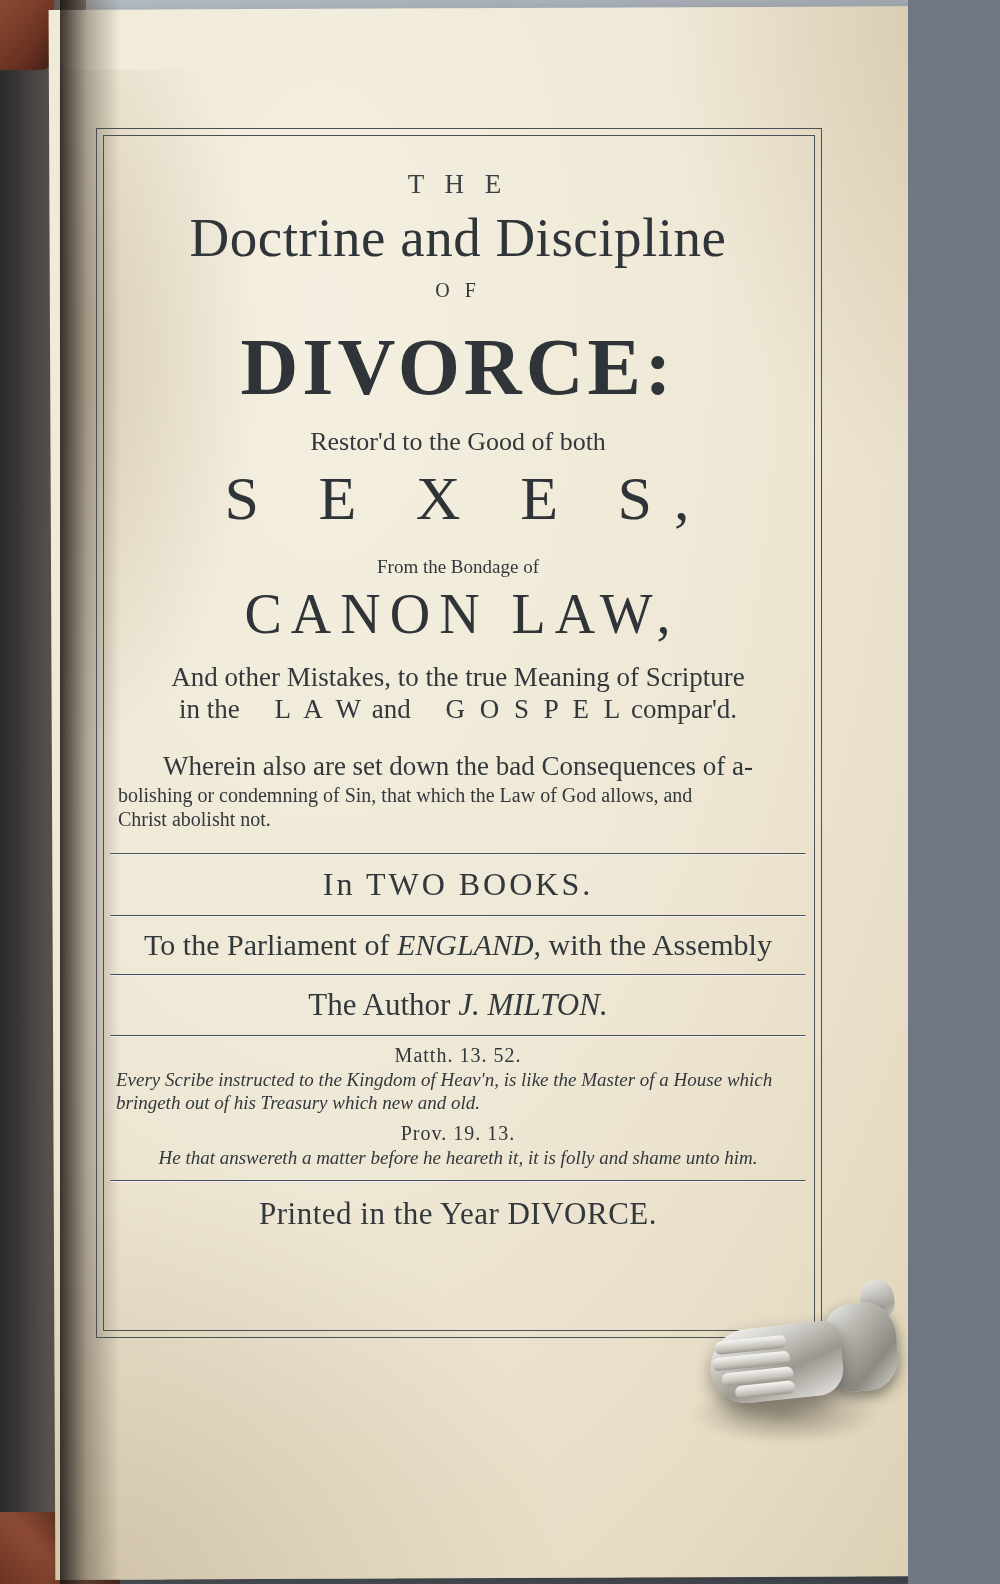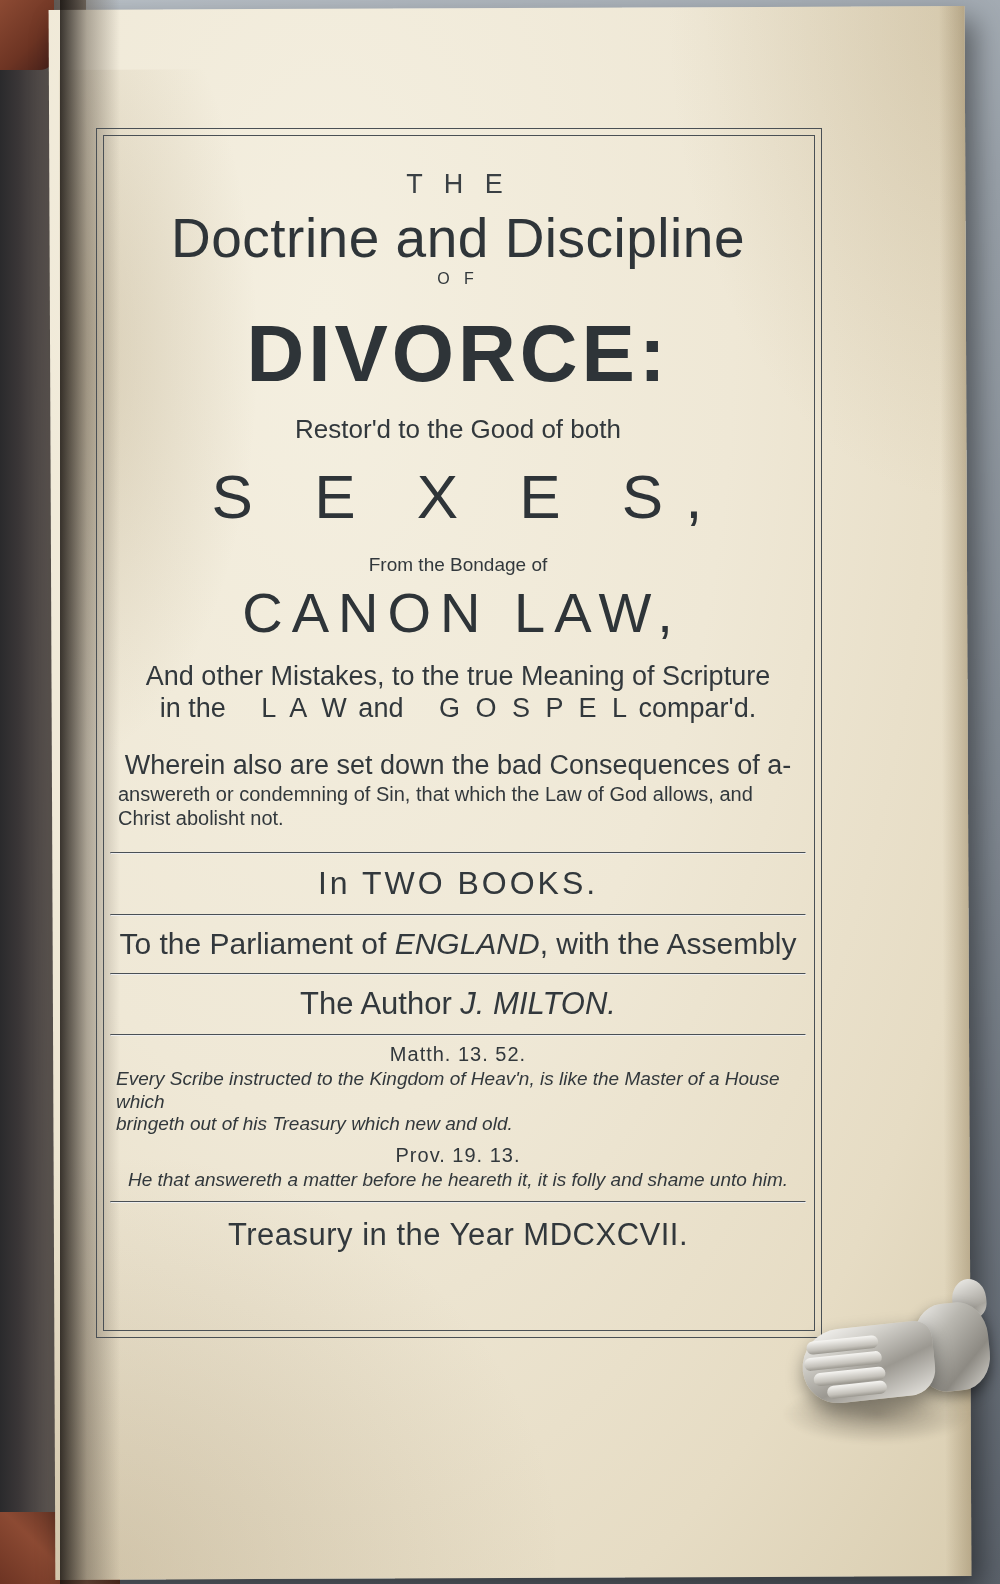--- a/index.html
+++ b/index.html
@@ -2,24 +2,24 @@
 <html><head>
 <meta charset="utf-8">
 <style>
   html, body {
     margin: 0;
     padding: 0;
     background: #6f7782;
   }
   #page {
     position: relative;
-    width: 1000px;
+    width: 908px;
     height: 1584px;
     overflow: hidden;
-    font-family: Liberation Sans, sans-serif;
+    font-family: Liberation Serif, serif;
     background: radial-gradient(ellipse at 50% 40%, #9aa3ac 0%, #7d868f 55%, #5f666f 100%);
   }
 
   
   .backdrop-top {
     position: absolute;
     left: 0; top: 0; width: 1000px; height: 1584px;
     background: linear-gradient(160deg, #b9c0c7 0%, #98a0a8 28%, #7e868f 62%, #5c636c 100%);
   }
 
@@ -112,38 +112,39 @@
     color: #3a4044;
   }
   .ln-title {
     font-size: 55px;
     margin-top: 6px;
     letter-spacing: 0.5px;
     color: #2f3539;
     white-space: nowrap;
   }
   .ln-of {
-    font-size: 16px;
+    font-size: 20px;
     letter-spacing: 5px;
+    margin-top: 10px;
   }
   .ln-divorce {
     font-size: 80px;
     font-weight: 600;
     letter-spacing: 4px;
     margin-top: 20px;
     color: #2e3438;
   }
   .ln-restord {
     font-size: 26px;
     margin-top: 14px;
   }
   .ln-sexes {
     font-size: 62px;
     letter-spacing: 22px;
-    margin-top: 16px;
+    margin-top: 6px;
     padding-left: 20px;
     color: #2e3438;
   }
   .ln-frombondage {
     font-size: 19px;
     margin-top: 22px;
   }
   .ln-canonlaw {
     font-size: 56px;
     letter-spacing: 9px;
@@ -285,21 +286,21 @@
     <div class="ln-frombondage">From the Bondage of</div>
     <div class="ln-canonlaw">CANON LAW,</div>
 
     <div class="ln-mistakes">
       <div>And  other  Mistakes,  to the true  Meaning of  Scripture</div>
       <div><span>in the </span><span class="spaced">L A W</span><span> and </span><span class="spaced">G O S P E L</span><span> compar'd.</span></div>
     </div>
 
     <div class="ln-wherein">Wherein also are set down the bad Consequences of a-</div>
     <div class="ln-wherein-sub">
-      <div>answereth or condemning of Sin,  that which the Law of God allows, and</div>
+      <div>bolishing or condemning of Sin,  that which the Law of God allows, and</div>
       <div>Christ abolisht not.</div>
     </div>
 
     <div style="height:22px"></div>
     <hr class="rule">
     <div class="band">
       <div class="ln-twobooks">In TWO  BOOKS.</div>
     </div>
     <hr class="rule">
     <div class="band">
@@ -317,21 +318,21 @@
         <div>Every Scribe instructed to the Kingdom of Heav'n, is like the Master of a House which</div>
         <div>bringeth out of his Treasury which new and old.</div>
       </div>
       <div class="scrip-ref" style="margin-top:8px">Prov. 19. 13.</div>
       <div class="scrip-text center">
         <div>He that answereth a matter  before he heareth it,  it is folly and shame unto him.</div>
       </div>
     </div>
 
     <hr class="rule">
-    <div class="ln-printed">Treasury in the Year  MDCXCVII.</div>
+    <div class="ln-printed">Printed in the Year  DIVORCE.</div>
 
   </div>
 
   <div class="weight-shadow"></div>
   <div class="weight">
     <div class="tassel"></div>
     <div class="cuff"></div>
     <div class="hand"></div>
     <div class="finger f1"></div>
     <div class="finger f2"></div>

